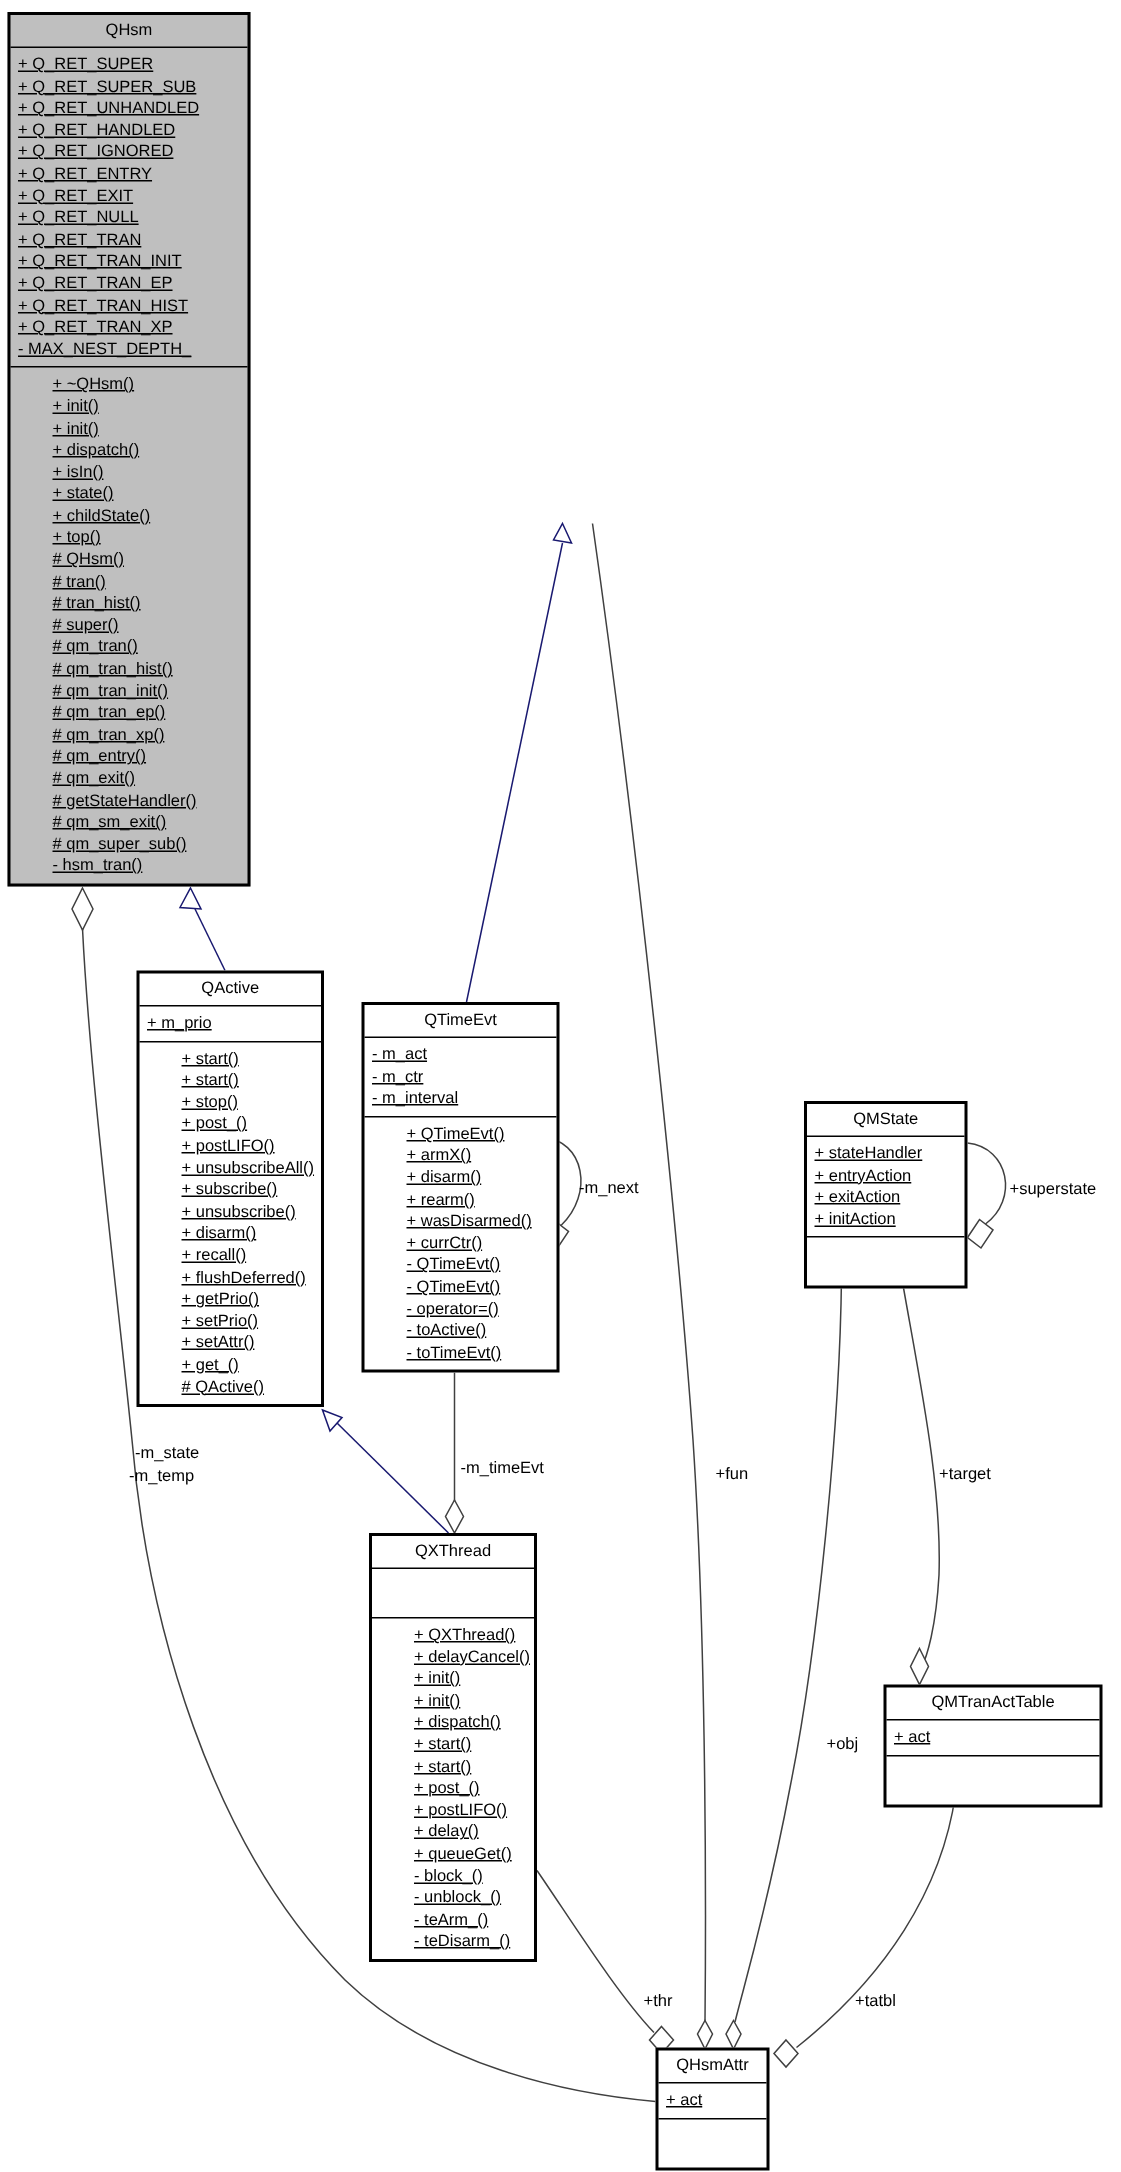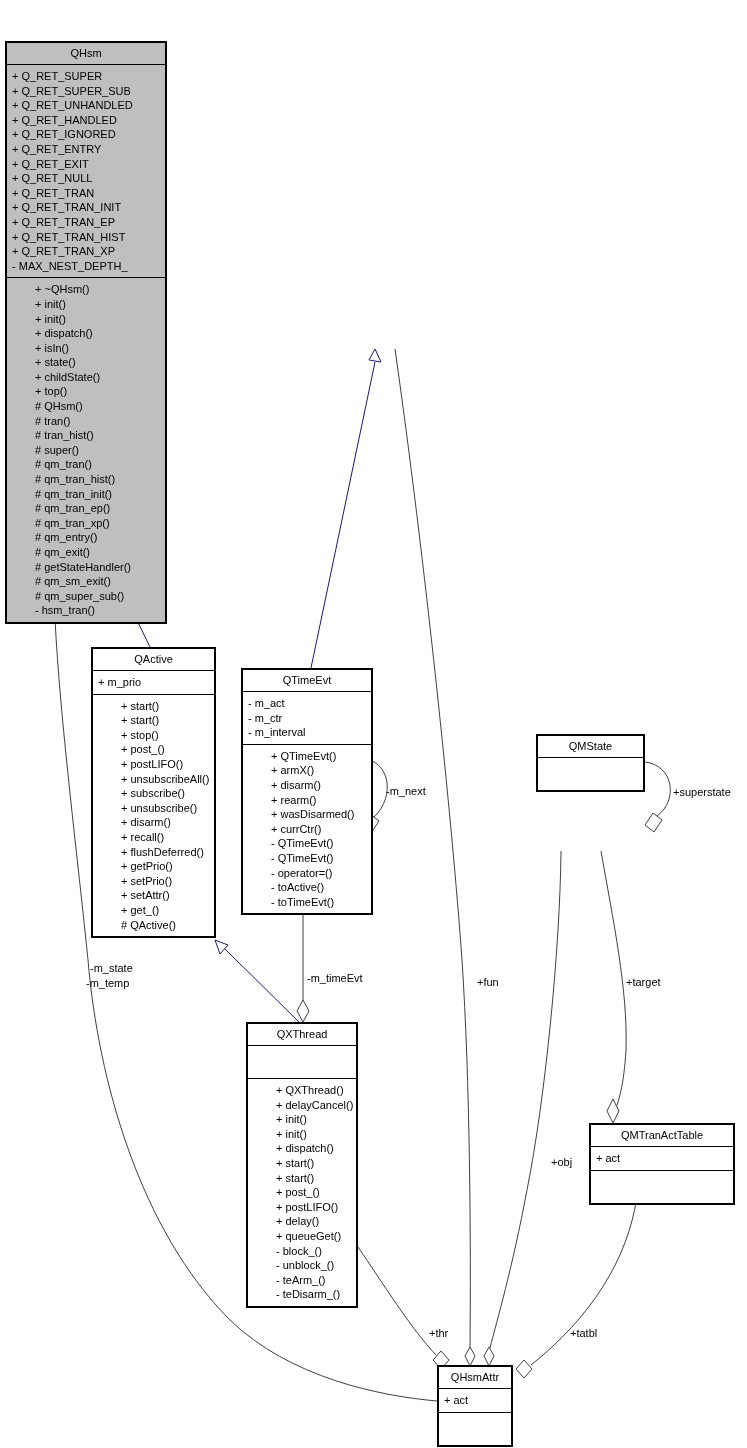--- a/index.html
+++ b/index.html
@@ -1,25 +1,25 @@
 <!DOCTYPE html>
 <html style="--inh: #191970; --usage: #404040; --selfill: #bfbfbf; --boxfill: #ffffff; --border: #000000;"><head>
 <meta charset="utf-8">
 <style>
   html,body{margin:0;padding:0;background:#fff;}
   #canvas{position:relative;width:747px;height:1448px;background:#fff;overflow:hidden;
           font-family:"Liberation Sans",sans-serif;}
   #edges{position:absolute;left:0;top:0;width:747px;height:1448px;}
   .class-box{position:absolute;background:var(--boxfill);border:2px solid var(--border);
              box-sizing:border-box;font-size:11px;color:#000;}
-  .class-box.selected{background:var(--selfill);margin-top:33px;}
+  .class-box.selected{background:var(--selfill);}
   .class-title{text-align:center;font-size:11px;padding:4px 3px 3px 3px;height:22px;
                box-sizing:border-box;border-bottom:1px solid var(--border);white-space:nowrap;}
   .members{padding:4px 5px;line-height:14.6px;border-bottom:1px solid var(--border);
-           white-space:nowrap;}
+           white-space:nowrap;text-decoration:underline;}
   .members:last-child{border-bottom:none;padding-left:28px;}
   .members:empty{min-height:24px;}
   .member{white-space:pre;}
   .edge-label{font-size:11px;fill:#000;}
   path.usage,line.usage{stroke:var(--usage);fill:none;stroke-width:1;}
   path.inh,line.inh{stroke:var(--inh);fill:none;stroke-width:1;}
   polygon.diamond{fill:#fff;stroke:var(--usage);stroke-width:1;}
   polygon.tri{fill:#fff;stroke:var(--inh);stroke-width:1;}
 </style>
 </head>
@@ -164,20 +164,26 @@
         <div class="member">- QTimeEvt()</div>
         <div class="member">- QTimeEvt()</div>
         <div class="member">- operator=()</div>
         <div class="member">- toActive()</div>
         <div class="member">- toTimeEvt()</div>
       </div>
   </div>
 
   <div class="class-box" style="left:536px;top:734px;width:109px;">
     <div class="class-title">QMState</div>
+    <div class="members">
+        <div class="member">+ stateHandler</div>
+        <div class="member">+ entryAction</div>
+        <div class="member">+ exitAction</div>
+        <div class="member">+ initAction</div>
+      </div>
     <div class="members"></div>
   </div>
 
   <div class="class-box" style="left:246px;top:1022px;width:112px;">
     <div class="class-title">QXThread</div>
     <div class="members"></div>
     <div class="members">
         <div class="member">+ QXThread()</div>
         <div class="member">+ delayCancel()</div>
         <div class="member">+ init()</div>

